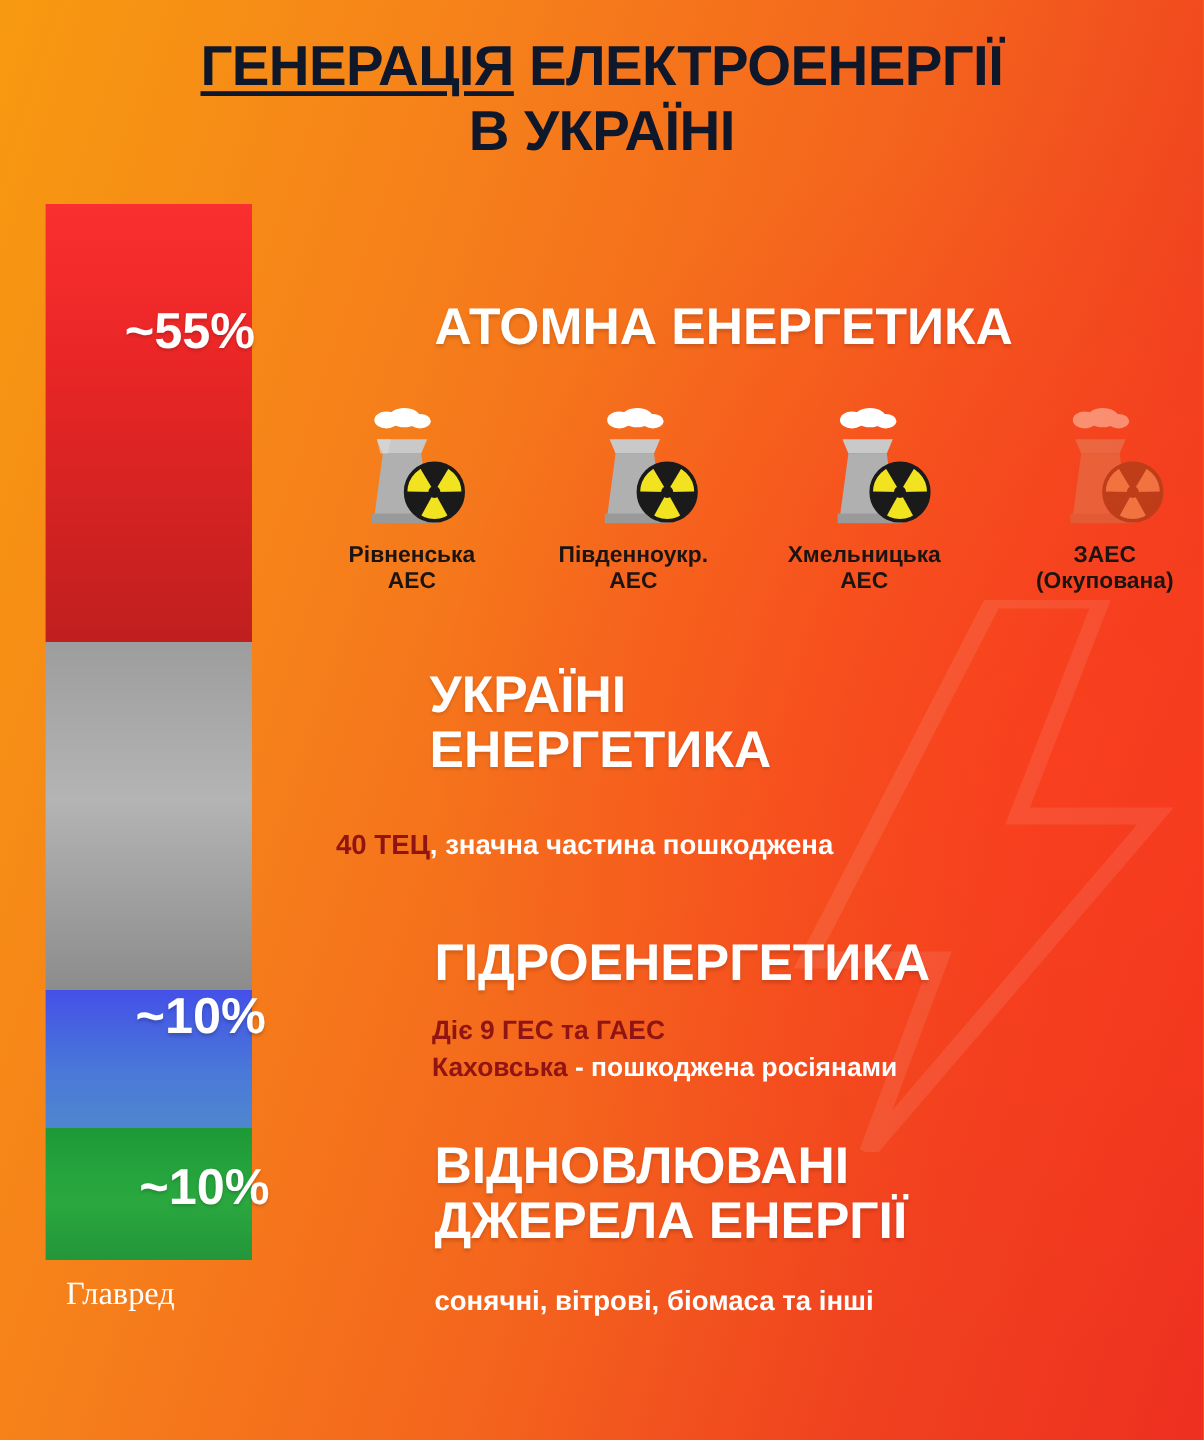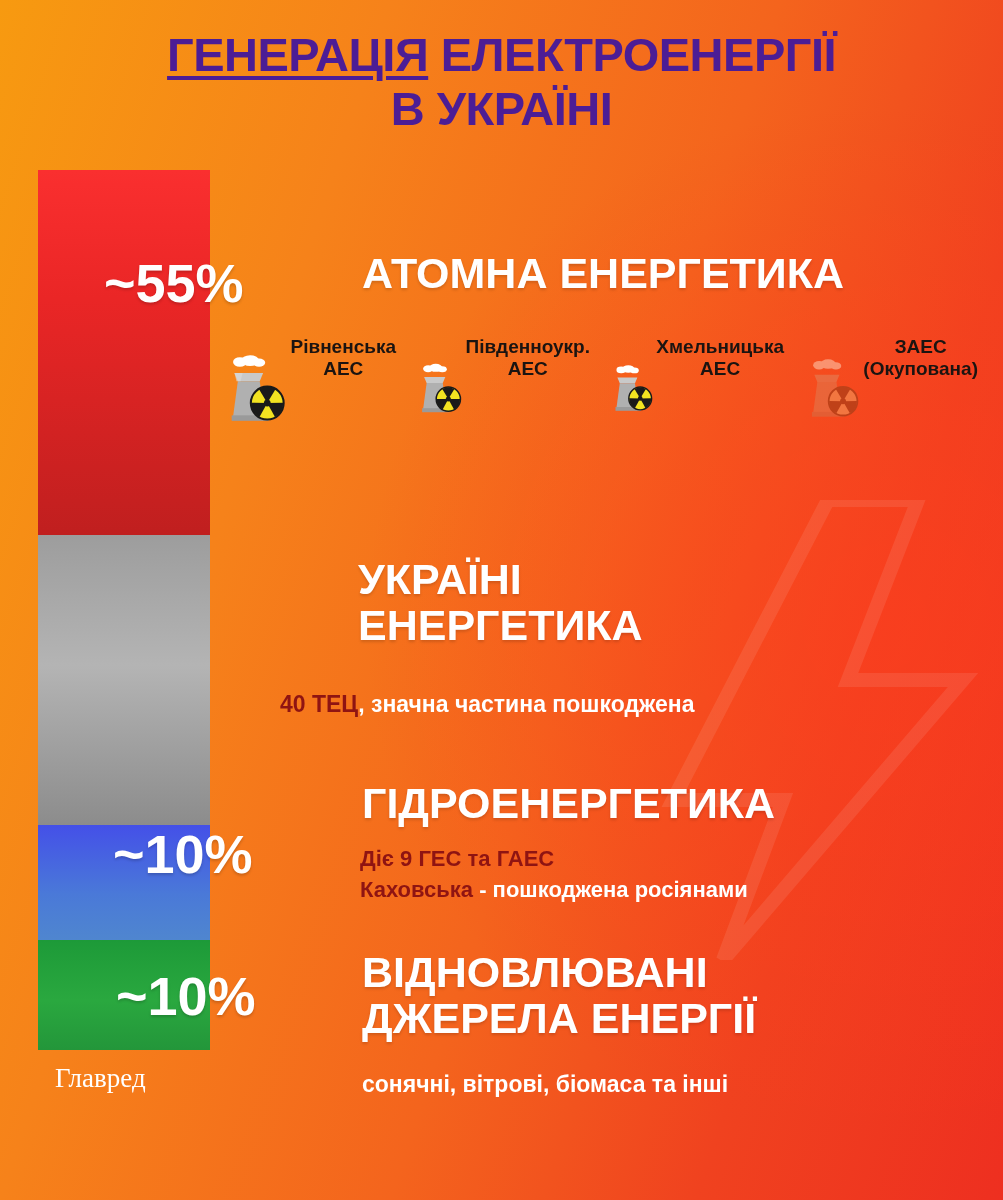--- a/index.html
+++ b/index.html
@@ -37,21 +37,21 @@
     inset: 0;
   }
 
   
   .title-wrap {
     position: absolute;
     top: 28px;
     left: 0;
     width: 100%;
     text-align: center;
-    color: #4c1d95;
+    color: #0f172a;
   }
   .title-line {
     font-weight: 800;
     font-size: 47px;
     letter-spacing: -0.5px;
     line-height: 1.15;
     white-space: nowrap;
   }
   .title-underline {
     text-decoration: underline;
@@ -70,21 +70,21 @@
   .seg { width: 100%; position: relative; }
   .seg-nuclear { height: 365px; background: linear-gradient(180deg,#fa2f2f 0%, #ea2626 35%, #c01f1f 100%); }
   .seg-thermal { height: 290px; background: linear-gradient(180deg,#9d9d9d 0%, #b4b4b4 45%, #8c8c8c 100%); }
   .seg-hydro   { height: 115px; background: linear-gradient(180deg,#4450e8 0%, #4a79d8 60%, #4f86cf 100%); }
   .seg-renew   { height: 110px; background: linear-gradient(180deg,#1d9a38 0%, #2aa83f 55%, #23963a 100%); }
 
   
   .pct {
     position: absolute;
     font-weight: 800;
-    font-size: 54px;
+    font-size: 42px;
     color: #ffffff;
     white-space: nowrap;
     text-shadow: 0 2px 3px rgba(0,0,0,0.18);
   }
   .pct-nuclear { left: 104px; top: 252px; }
   .pct-thermal { left: 118px; top: 565px; }
   .pct-hydro   { left: 113px; top: 823px; }
   .pct-renew   { left: 116px; top: 965px; }
 
   
@@ -107,22 +107,22 @@
     position: absolute;
     left: 218px;
     top: 330px;
     width: 760px;
     display: flex;
     justify-content: space-between;
   }
   .plant {
     width: 178px;
     display: flex;
-    flex-direction: row;
-    align-items: flex-start;
+    flex-direction: column;
+    align-items: flex-end;
   }
   .plant-icon { width: 106px; height: 116px; }
   .plant-icon svg { width: 100%; height: 100%; display: block; }
   .plant-label {
     margin-top: 6px;
     text-align: center;
     font-weight: 700;
     font-size: 19px;
     line-height: 1.18;
     color: #1b1411;

